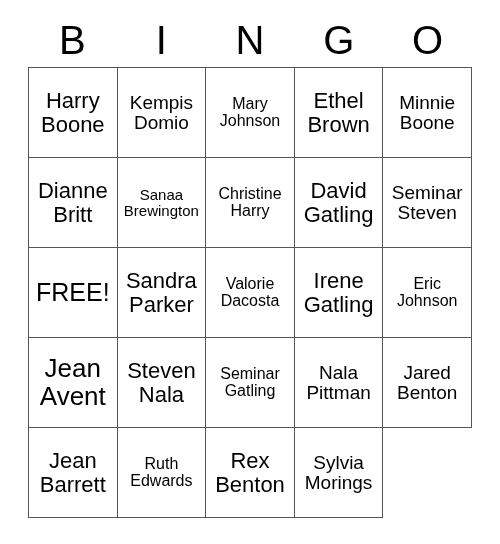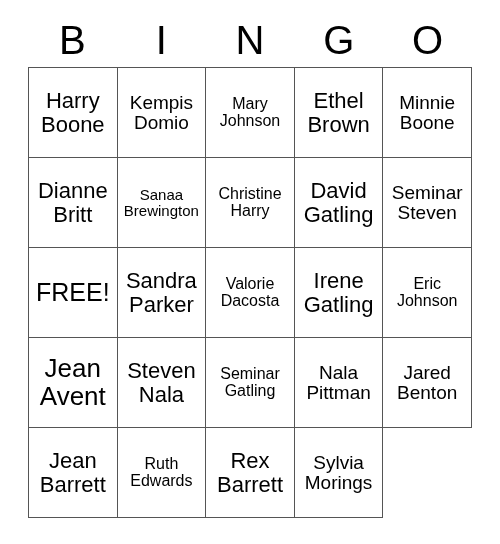--- a/index.html
+++ b/index.html
@@ -175,21 +175,21 @@
       <div class="cell">
         <span class="cell-text fs-lg">Jean
 Barrett</span>
       </div>
       <div class="cell">
         <span class="cell-text fs-sm">Ruth
 Edwards</span>
       </div>
       <div class="cell">
         <span class="cell-text fs-lg">Rex
-Barrett</span>
+Benton</span>
       </div>
       <div class="cell">
         <span class="cell-text fs-md">Sylvia
 Morings</span>
       </div>
     </div>
 
 </div>
 
 </body></html>

